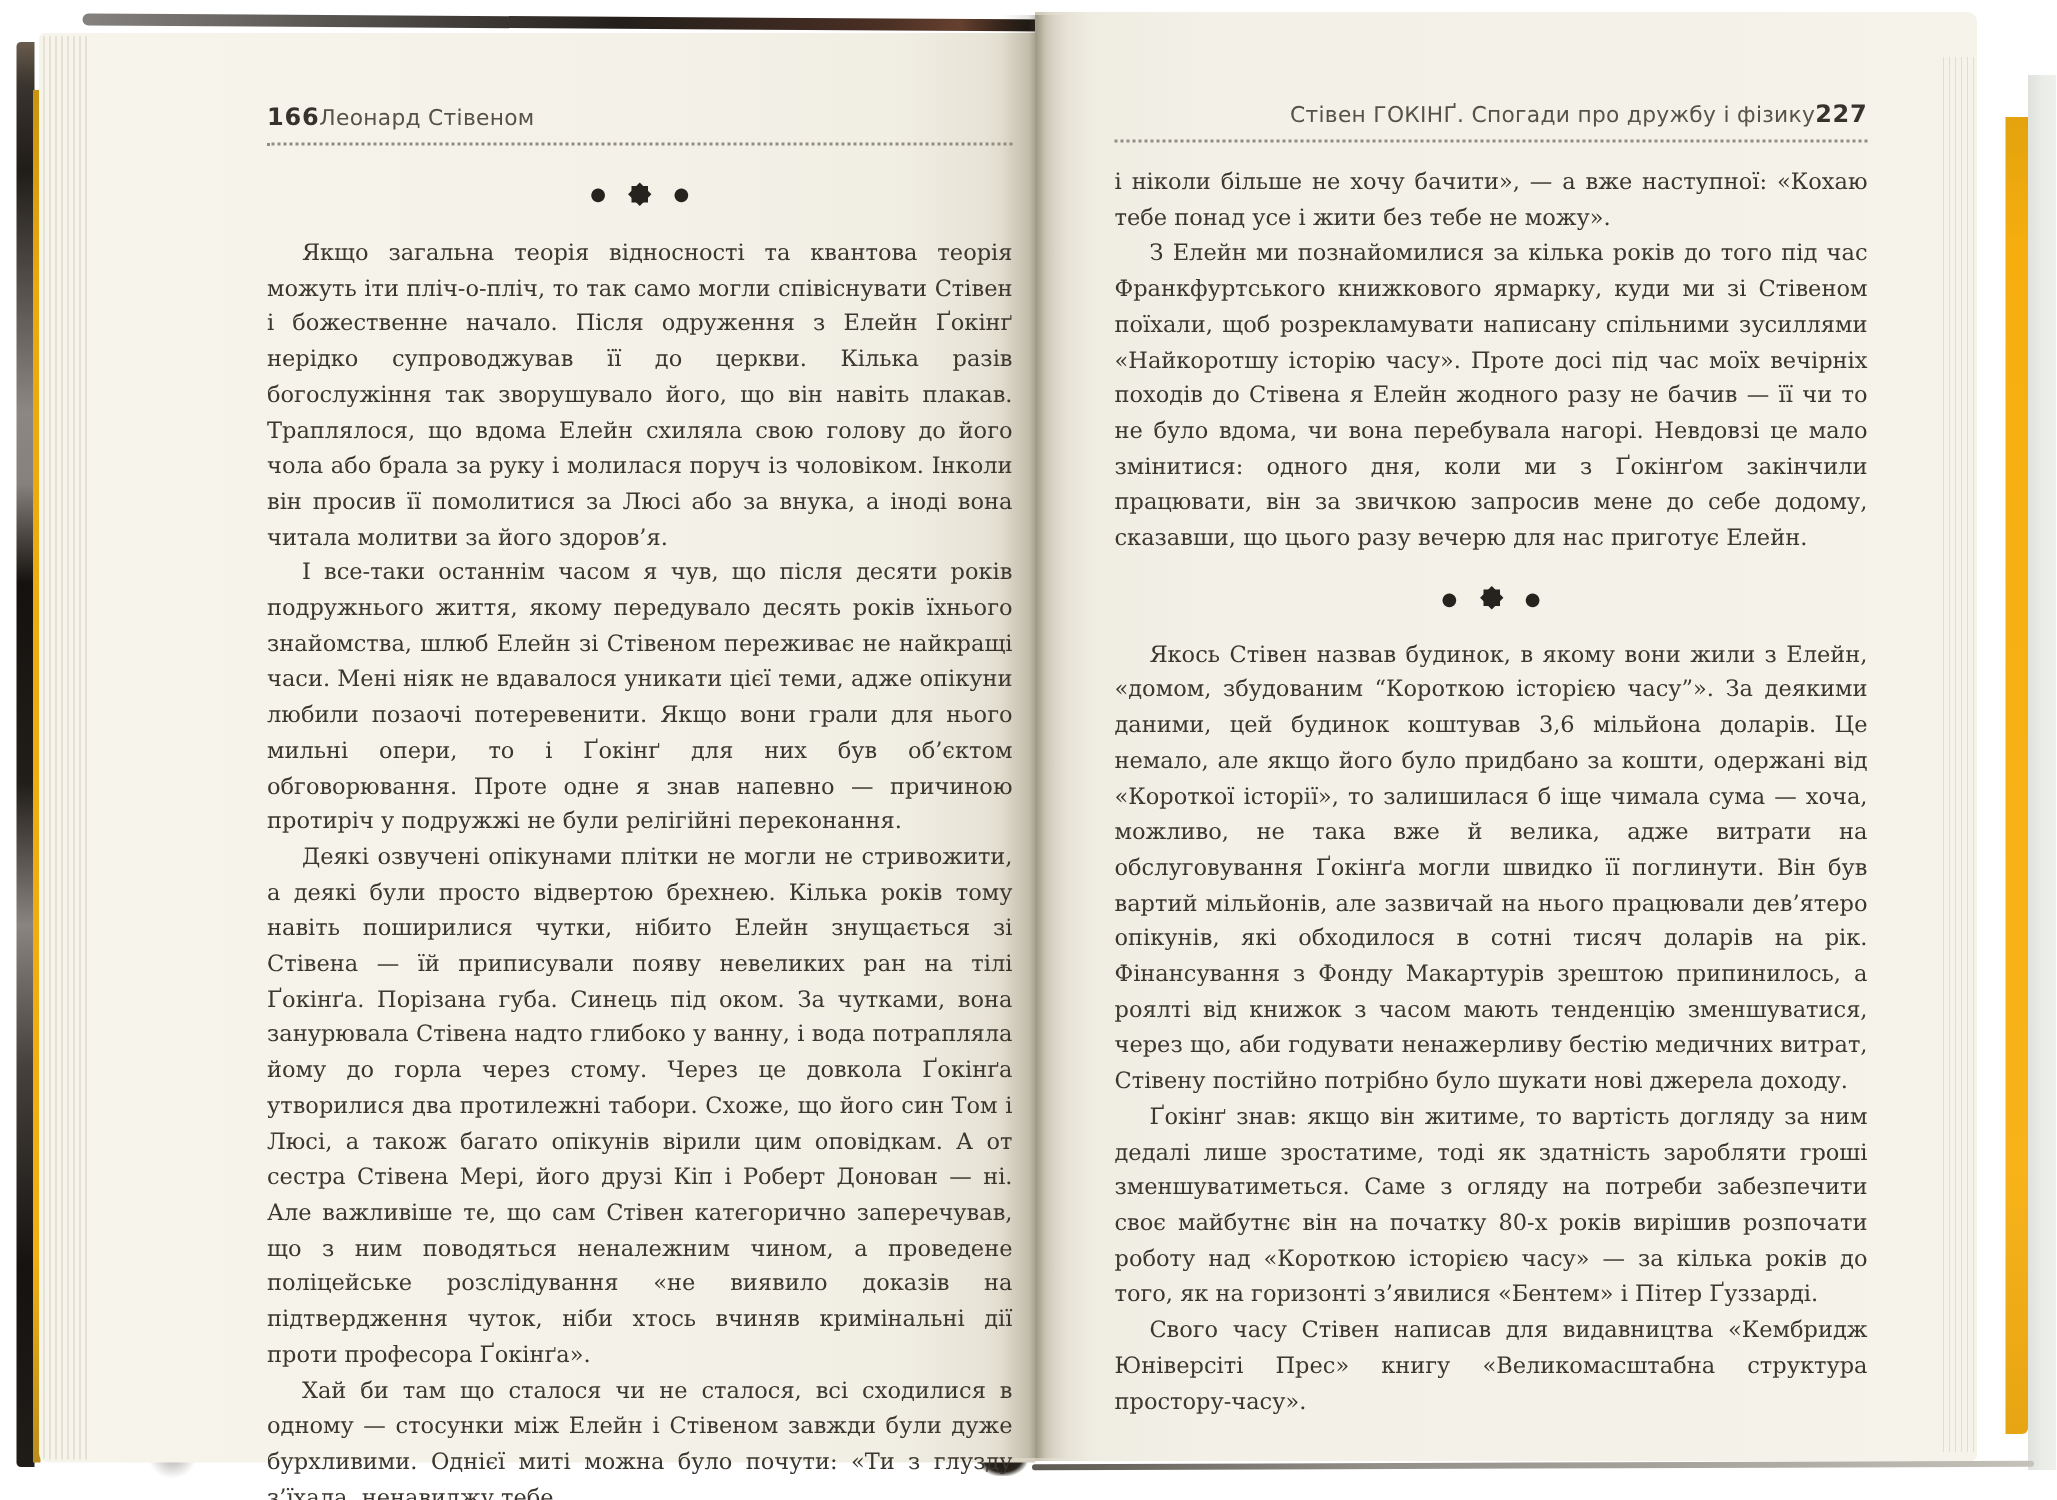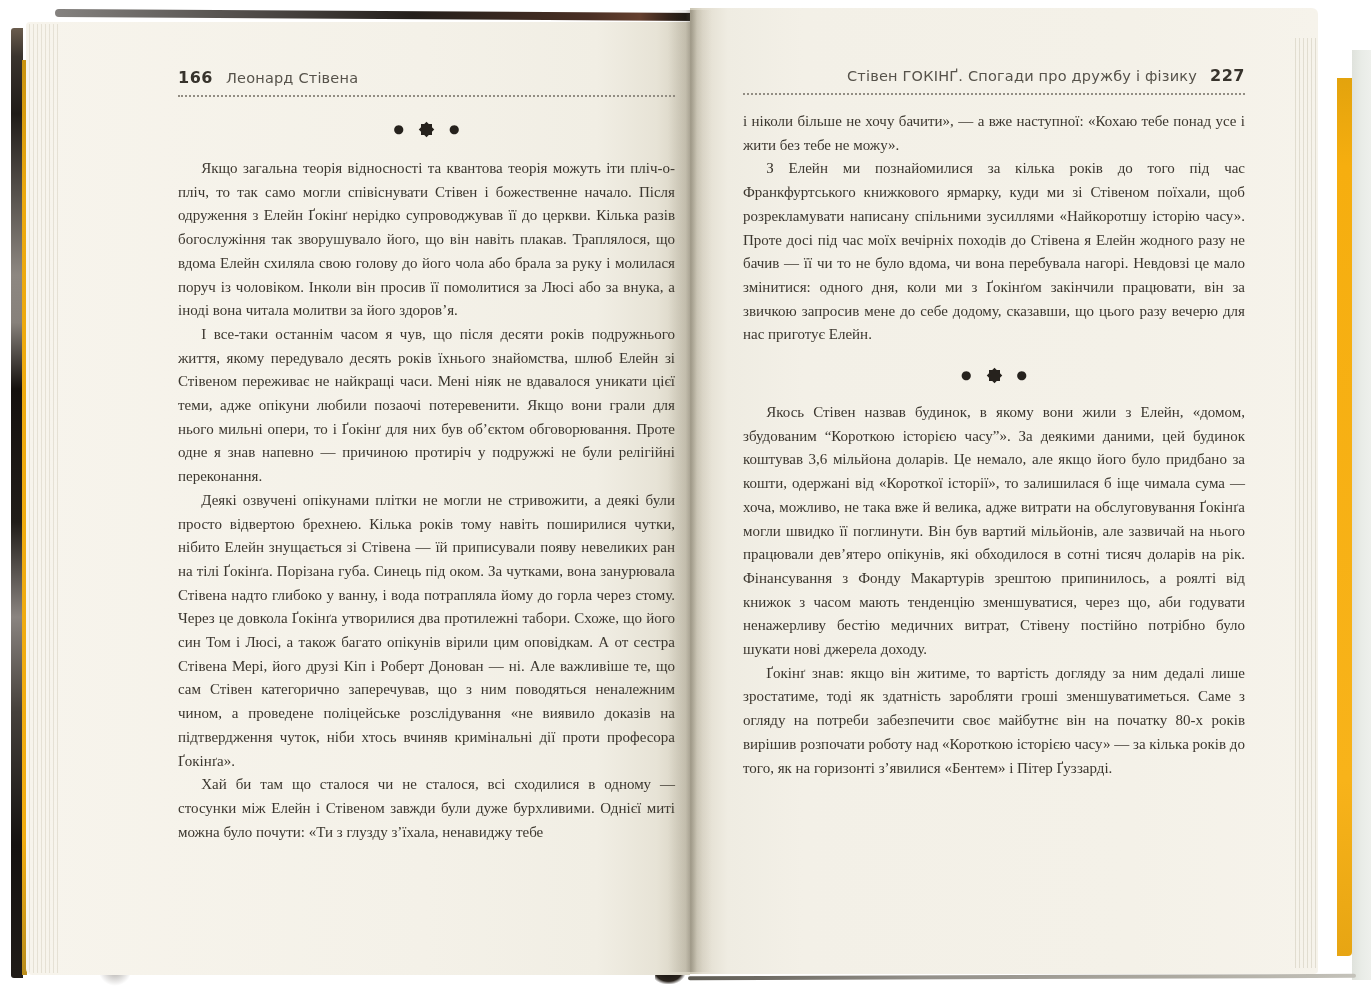--- a/index.html
+++ b/index.html
@@ -97,21 +97,21 @@
       rgba(80,70,52,0) 0%, rgba(80,70,52,0.14) 40%,
       rgba(62,54,40,0.30) 52%, rgba(80,70,52,0.10) 66%, rgba(80,70,52,0) 100%);
   }
 
   
   .content { position: absolute; }
   .content-left  { left: 152px; top: 46px; width: 497px; }
   .content-right { left: 53px;  top: 58px; width: 502px; }
 
   .page-header {
-    display: flex; align-items: baseline; gap: 13px; height: 24px;
+    display: flex; align-items: baseline; height: 24px;
     font-family: "DejaVu Sans", sans-serif;
     color: #56524a;
     font-size: 14.5px;
     letter-spacing: 0.2px;
   }
   .page-header.right { justify-content: flex-end; }
   .page-num {
     font-weight: bold; font-size: 16px; color: #37332c; letter-spacing: 0.5px;
   }
   .dotted-rule {
@@ -134,21 +134,20 @@
   .star8::after {
     content: ""; position: absolute; left: 0; top: 0; width: 11px; height: 11px;
     background: #26221d; transform: rotate(45deg);
   }
 
   .bodytext {
     font-size: 15px;
     line-height: 23.7px;
     text-align: justify;
     color: #3b362e;
-    font-family: Liberation Serif, serif;
   }
   .bodytext p { text-indent: 1.55em; }
   .bodytext p.noindent { text-indent: 0; }
   .content-right .bodytext { margin-top: 15px; }
   .content-right .ornament { margin: 17px 0 15px; }
 </style>
 </head>
 <body>
 
 <div class="scene">
@@ -159,21 +158,21 @@
   <div class="edge-right-grey"></div>
   <div class="edge-right-yellow"></div>
   <div class="bottom-shadow-right"></div>
   <div class="gutter-bottom-mark"></div>
   <div class="bottom-left-mark"></div>
 
   <div class="page page-left">
     <div class="content content-left">
       <div class="page-header">
         <span class="page-num">166</span>
-        <span>Леонард Стівена</span>
+        <span>Леонард Стівеном</span>
       </div>
       <div class="dotted-rule"></div>
 
       <div class="ornament">
         <span class="orn-dot">●</span>
         <span class="star8"></span>
         <span class="orn-dot">●</span>
       </div>
 
       <div class="bodytext">
@@ -200,18 +199,19 @@
 
       <div class="ornament">
         <span class="orn-dot">●</span>
         <span class="star8"></span>
         <span class="orn-dot">●</span>
       </div>
 
       <div class="bodytext" style="margin-top:12px">
         <p>Якось Стівен назвав будинок, в якому вони жили з Елейн, «домом, збудованим “Короткою історією часу”». За деякими даними, цей будинок коштував 3,6 мільйона доларів. Це немало, але якщо його було придбано за кошти, одержані від «Короткої історії», то залишилася б іще чимала сума — хоча, можливо, не така вже й велика, адже витрати на обслуговування Ґокінґа могли швидко її поглинути. Він був вартий мільйонів, але зазвичай на нього працювали дев’ятеро опікунів, які обходилося в сотні тисяч доларів на рік. Фінансування з Фонду Макартурів зрештою припинилось, а роялті від книжок з часом мають тенденцію зменшуватися, через що, аби годувати ненажерливу бестію медичних витрат, Стівену постійно потрібно було шукати нові джерела доходу.</p>
         <p>Ґокінґ знав: якщо він житиме, то вартість догляду за ним дедалі лише зростатиме, тоді як здатність заробляти гроші зменшуватиметься. Саме з огляду на потреби забезпечити своє майбутнє він на початку 80-х років вирішив розпочати роботу над «Короткою історією часу» — за кілька років до того, як на горизонті з’явилися «Бентем» і Пітер Ґуззарді.</p>
+        <p>Свого часу Стівен написав для видавництва «Кембридж Юніверсіті Прес» книгу «Великомасштабна структура простору-часу».</p>
       </div>
     </div>
   </div>
 
   <div class="gutter"></div>
 </div>
 
 </body></html>

